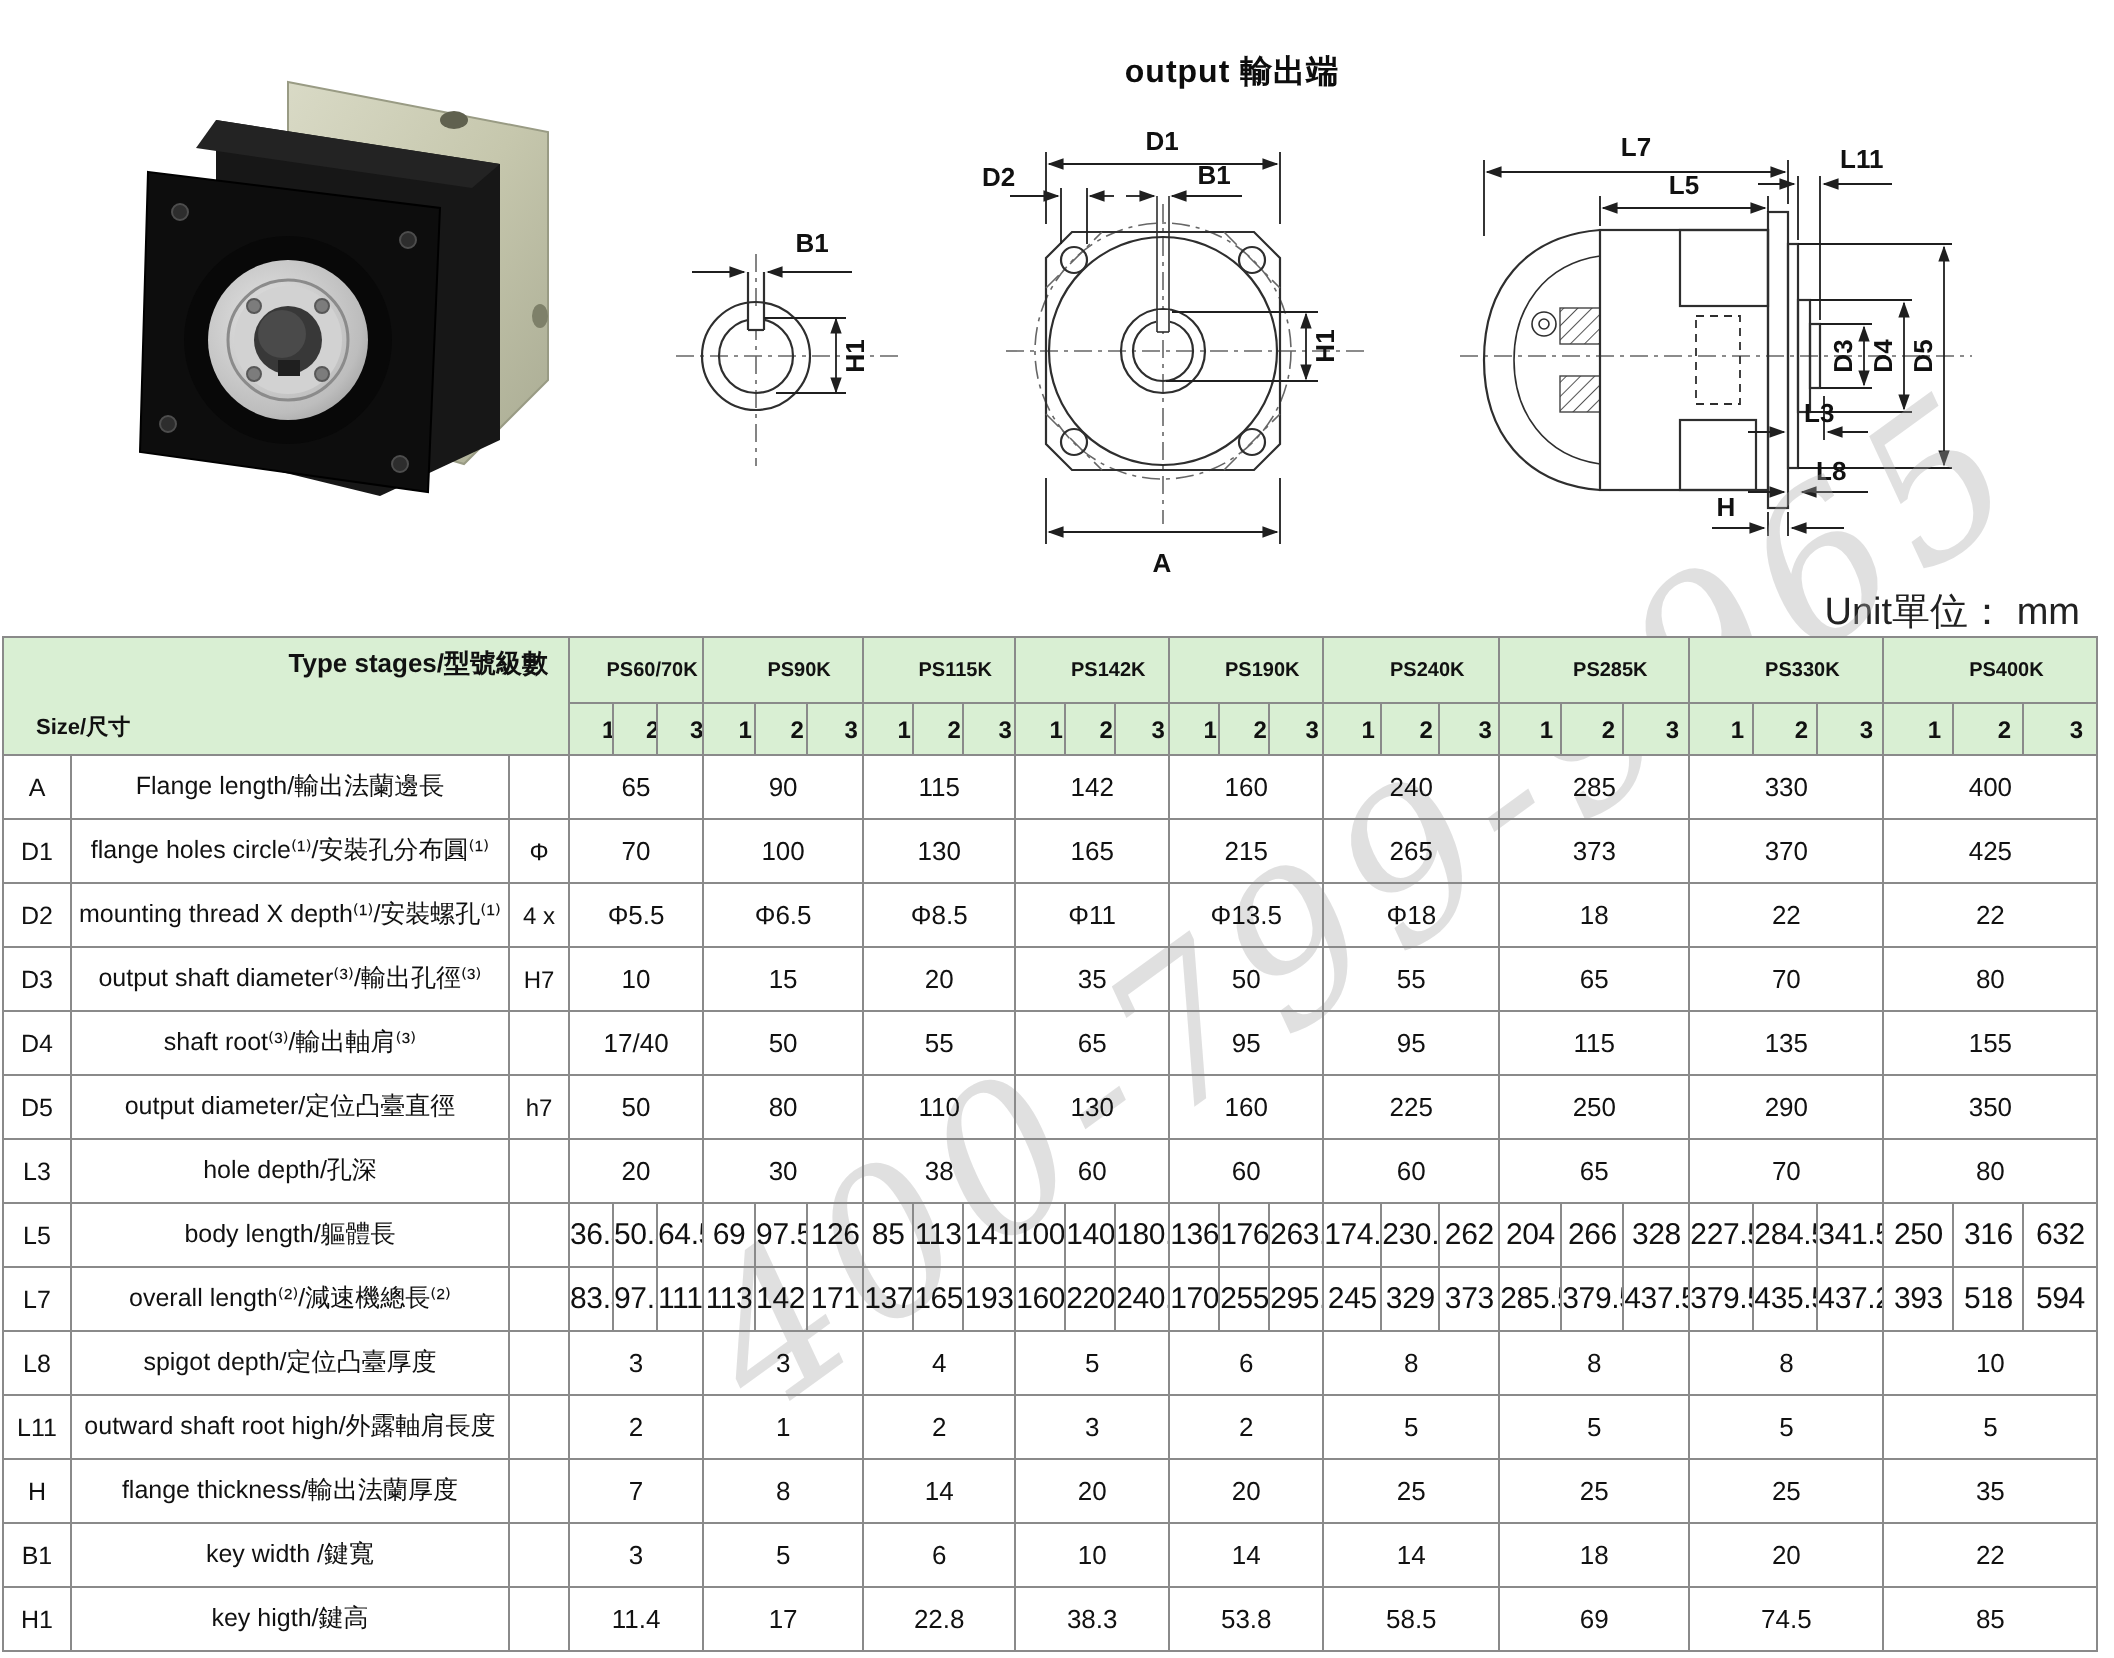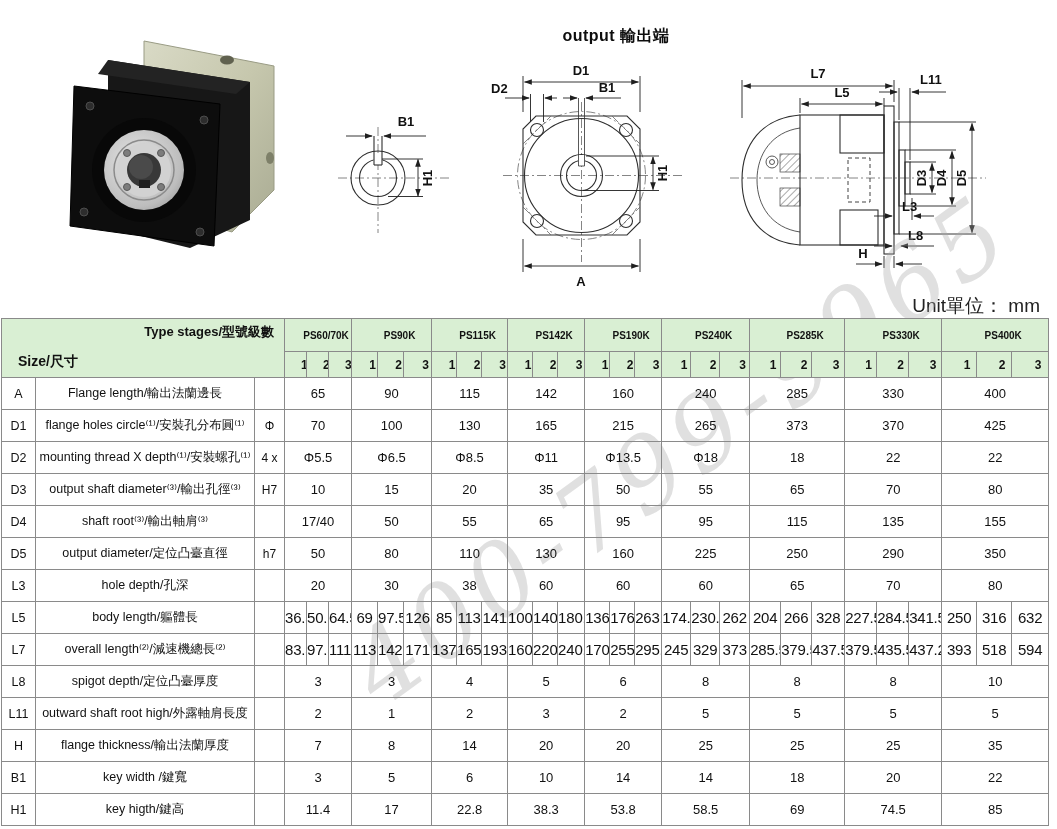--- a/index.html
+++ b/index.html
@@ -45,21 +45,21 @@
   tr.hrow2{height:26px;}
   th.grp{font-size:10px;}
   th.stg{font-size:12px;}
   th.corner{position:relative;
     background-color:#d9efd3;
     background-image:linear-gradient(to bottom right,
       rgba(0,0,0,0) calc(50% - 1px), #8a8a8a calc(50% - 1px),
       #8a8a8a calc(50% + 0px), rgba(0,0,0,0) calc(50% + 0px));
   }
   th.corner .tr{position:absolute;top:4px;right:10px;font-size:13px;font-weight:bold;}
-  th.corner .bl{position:absolute;bottom:6px;left:16px;font-size:14px;font-weight:bold;}
+  th.corner .bl{position:absolute;bottom:6px;left:16px;font-size:11px;font-weight:bold;}
   table.spec tbody tr{height:32px;}
   td.code{font-size:12.5px;}
   td.desc{text-align:left;padding-left:8px;font-size:12.5px;}
   td.sym{font-size:12px;}
   td.val{font-size:13px;}
   td.val-s{font-size:15px;letter-spacing:-0.2px;}
 </style>
 </head>
 <body>
 

